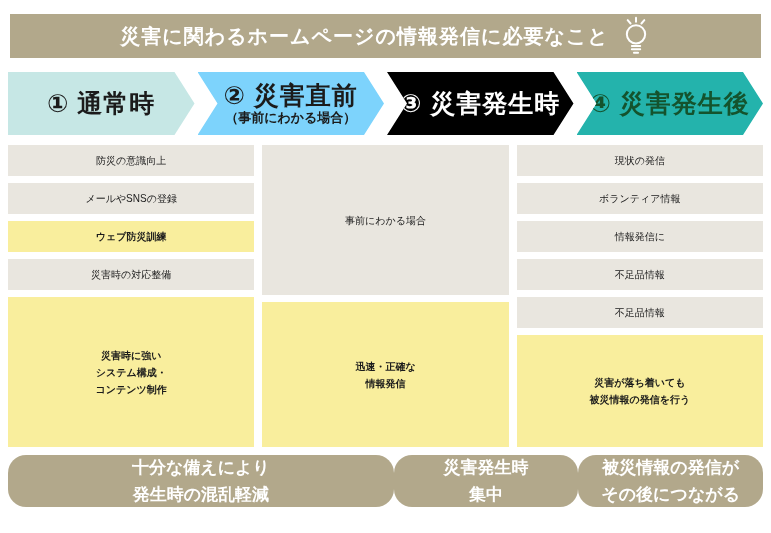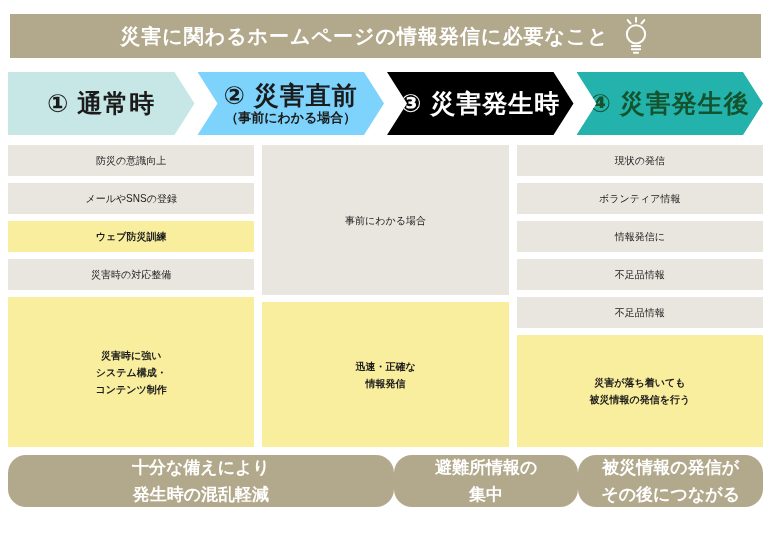--- a/index.html
+++ b/index.html
@@ -152,19 +152,19 @@
       <div class="box gray s">不足品情報</div>
       <div class="box yellow grow">災害が落ち着いても
 被災情報の発信を行う</div>
     </div>
 
   </div>
 
   <div class="outcomes">
     <div class="outcome span2">十分な備えにより
 発生時の混乱軽減</div>
-    <div class="outcome">避難所情報の
+    <div class="outcome">災害発生時
 集中</div>
     <div class="outcome">被災情報の発信が
 その後につながる</div>
   </div>
 
 </div>
 
 </body></html>

